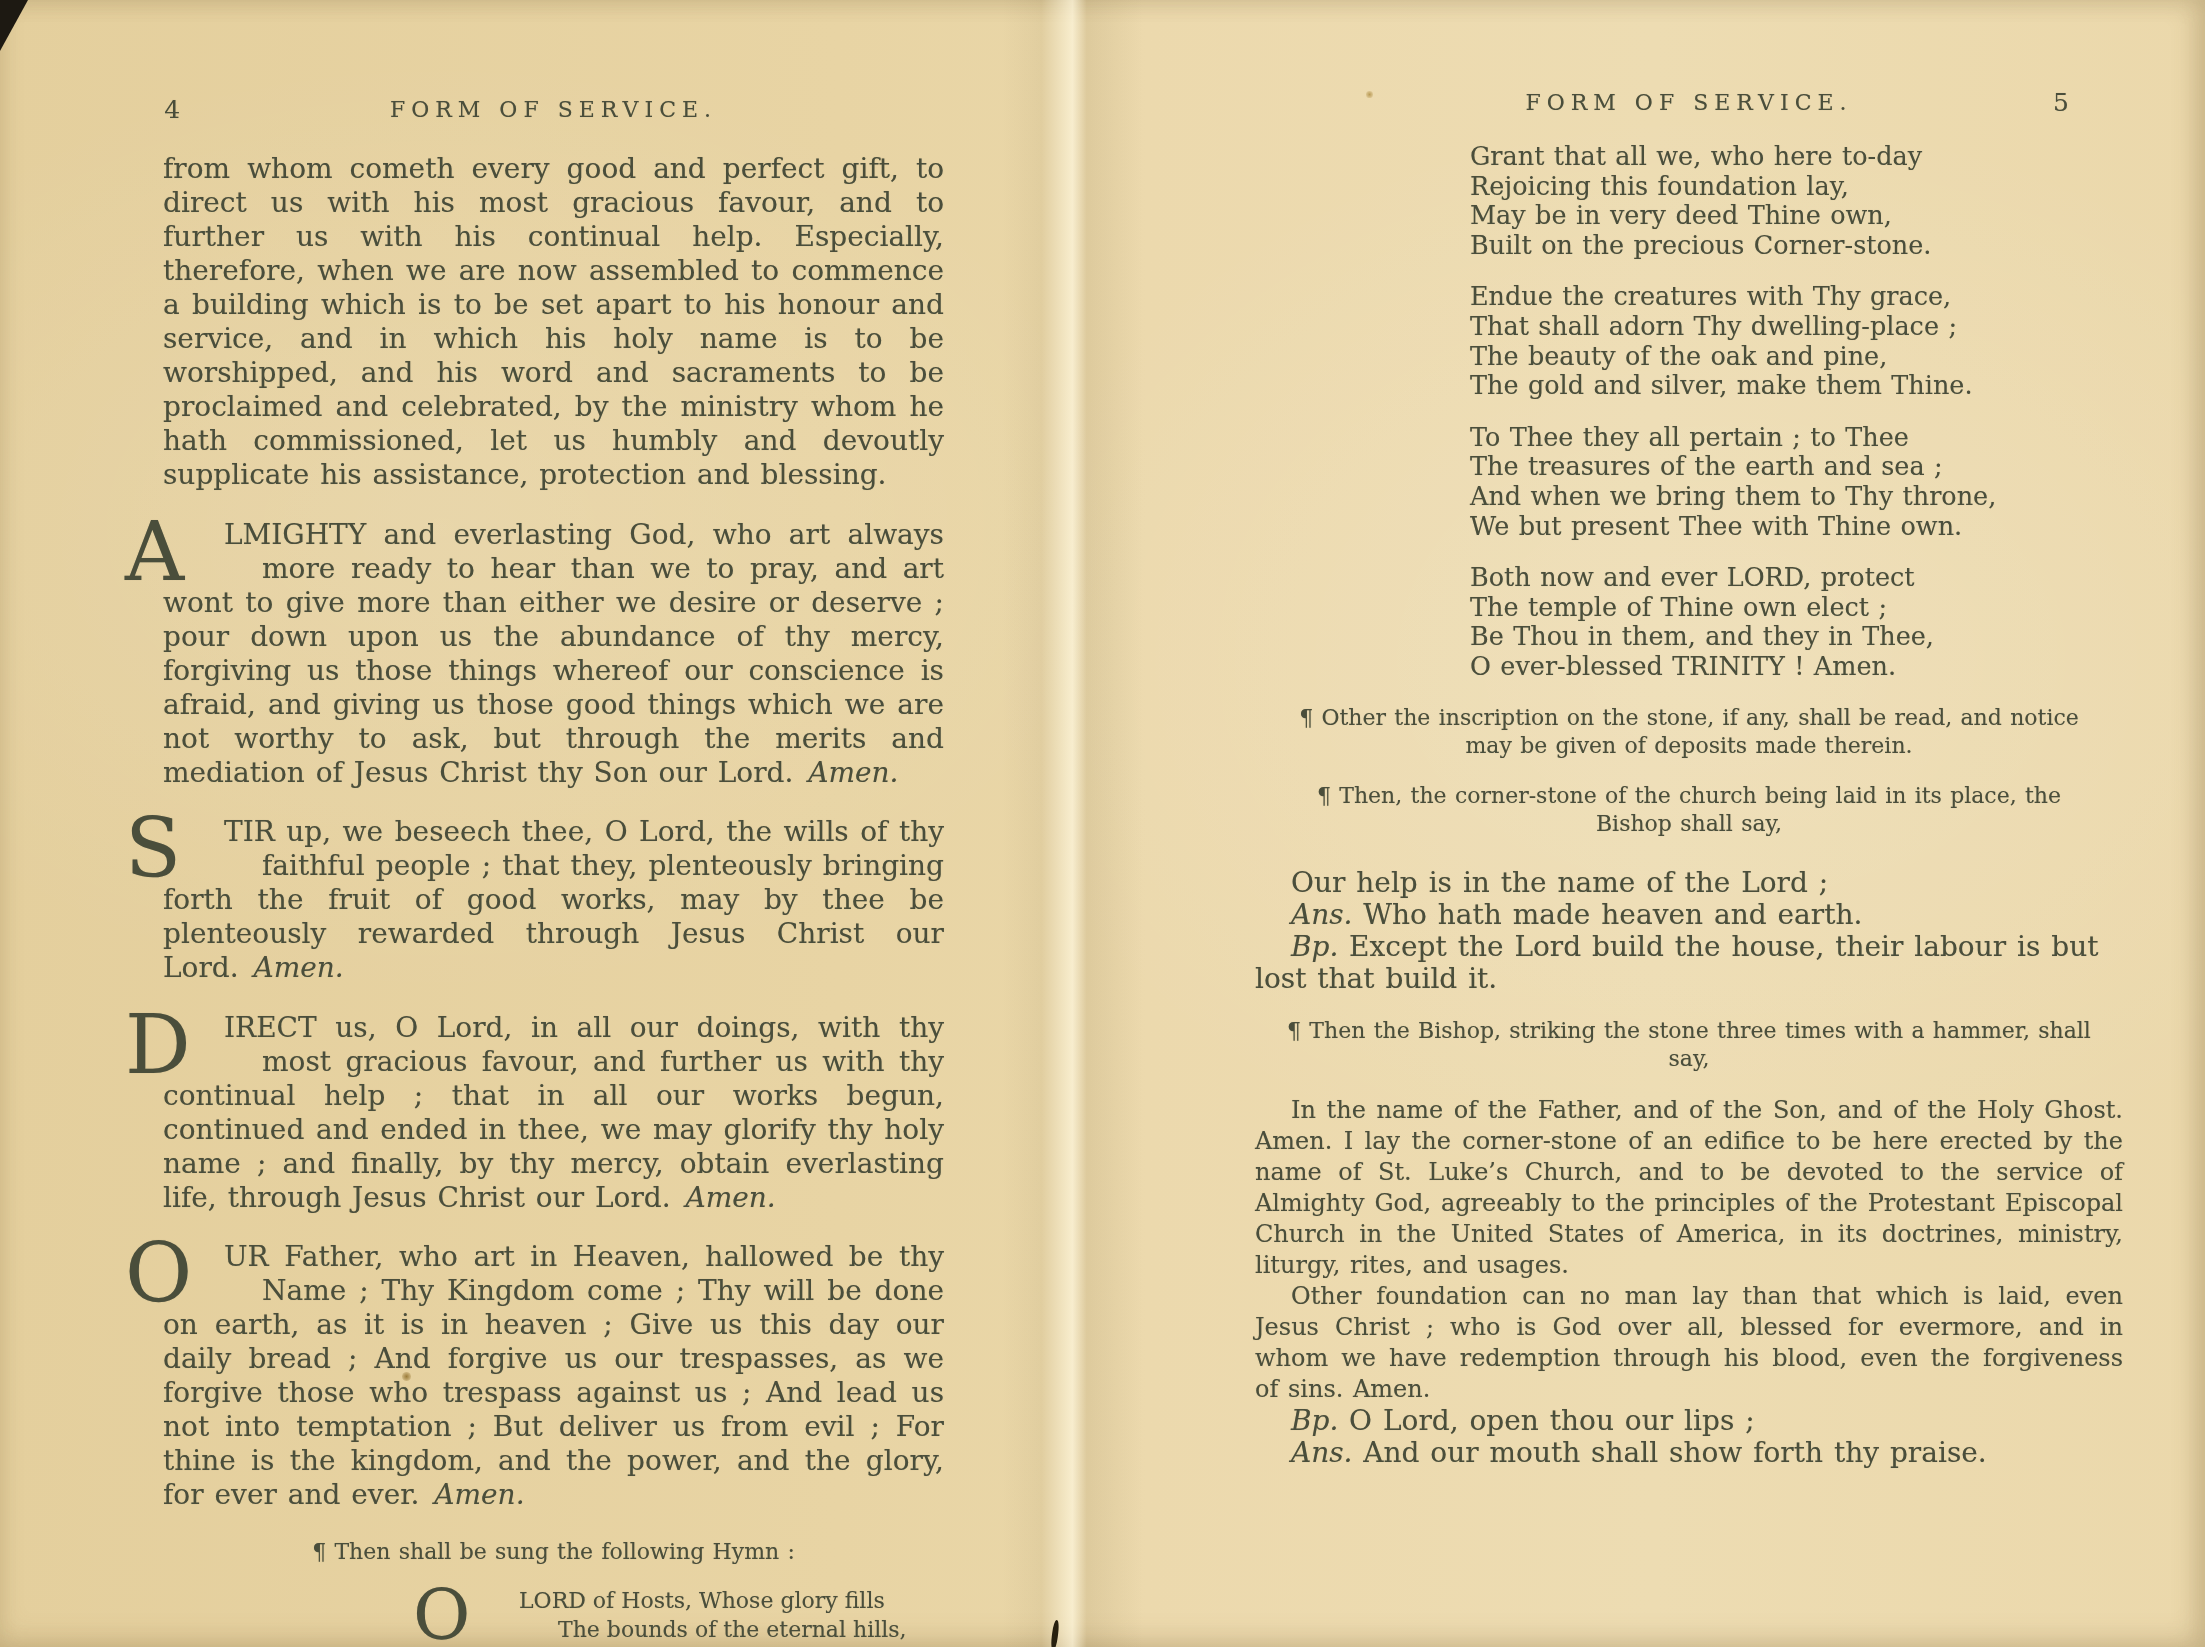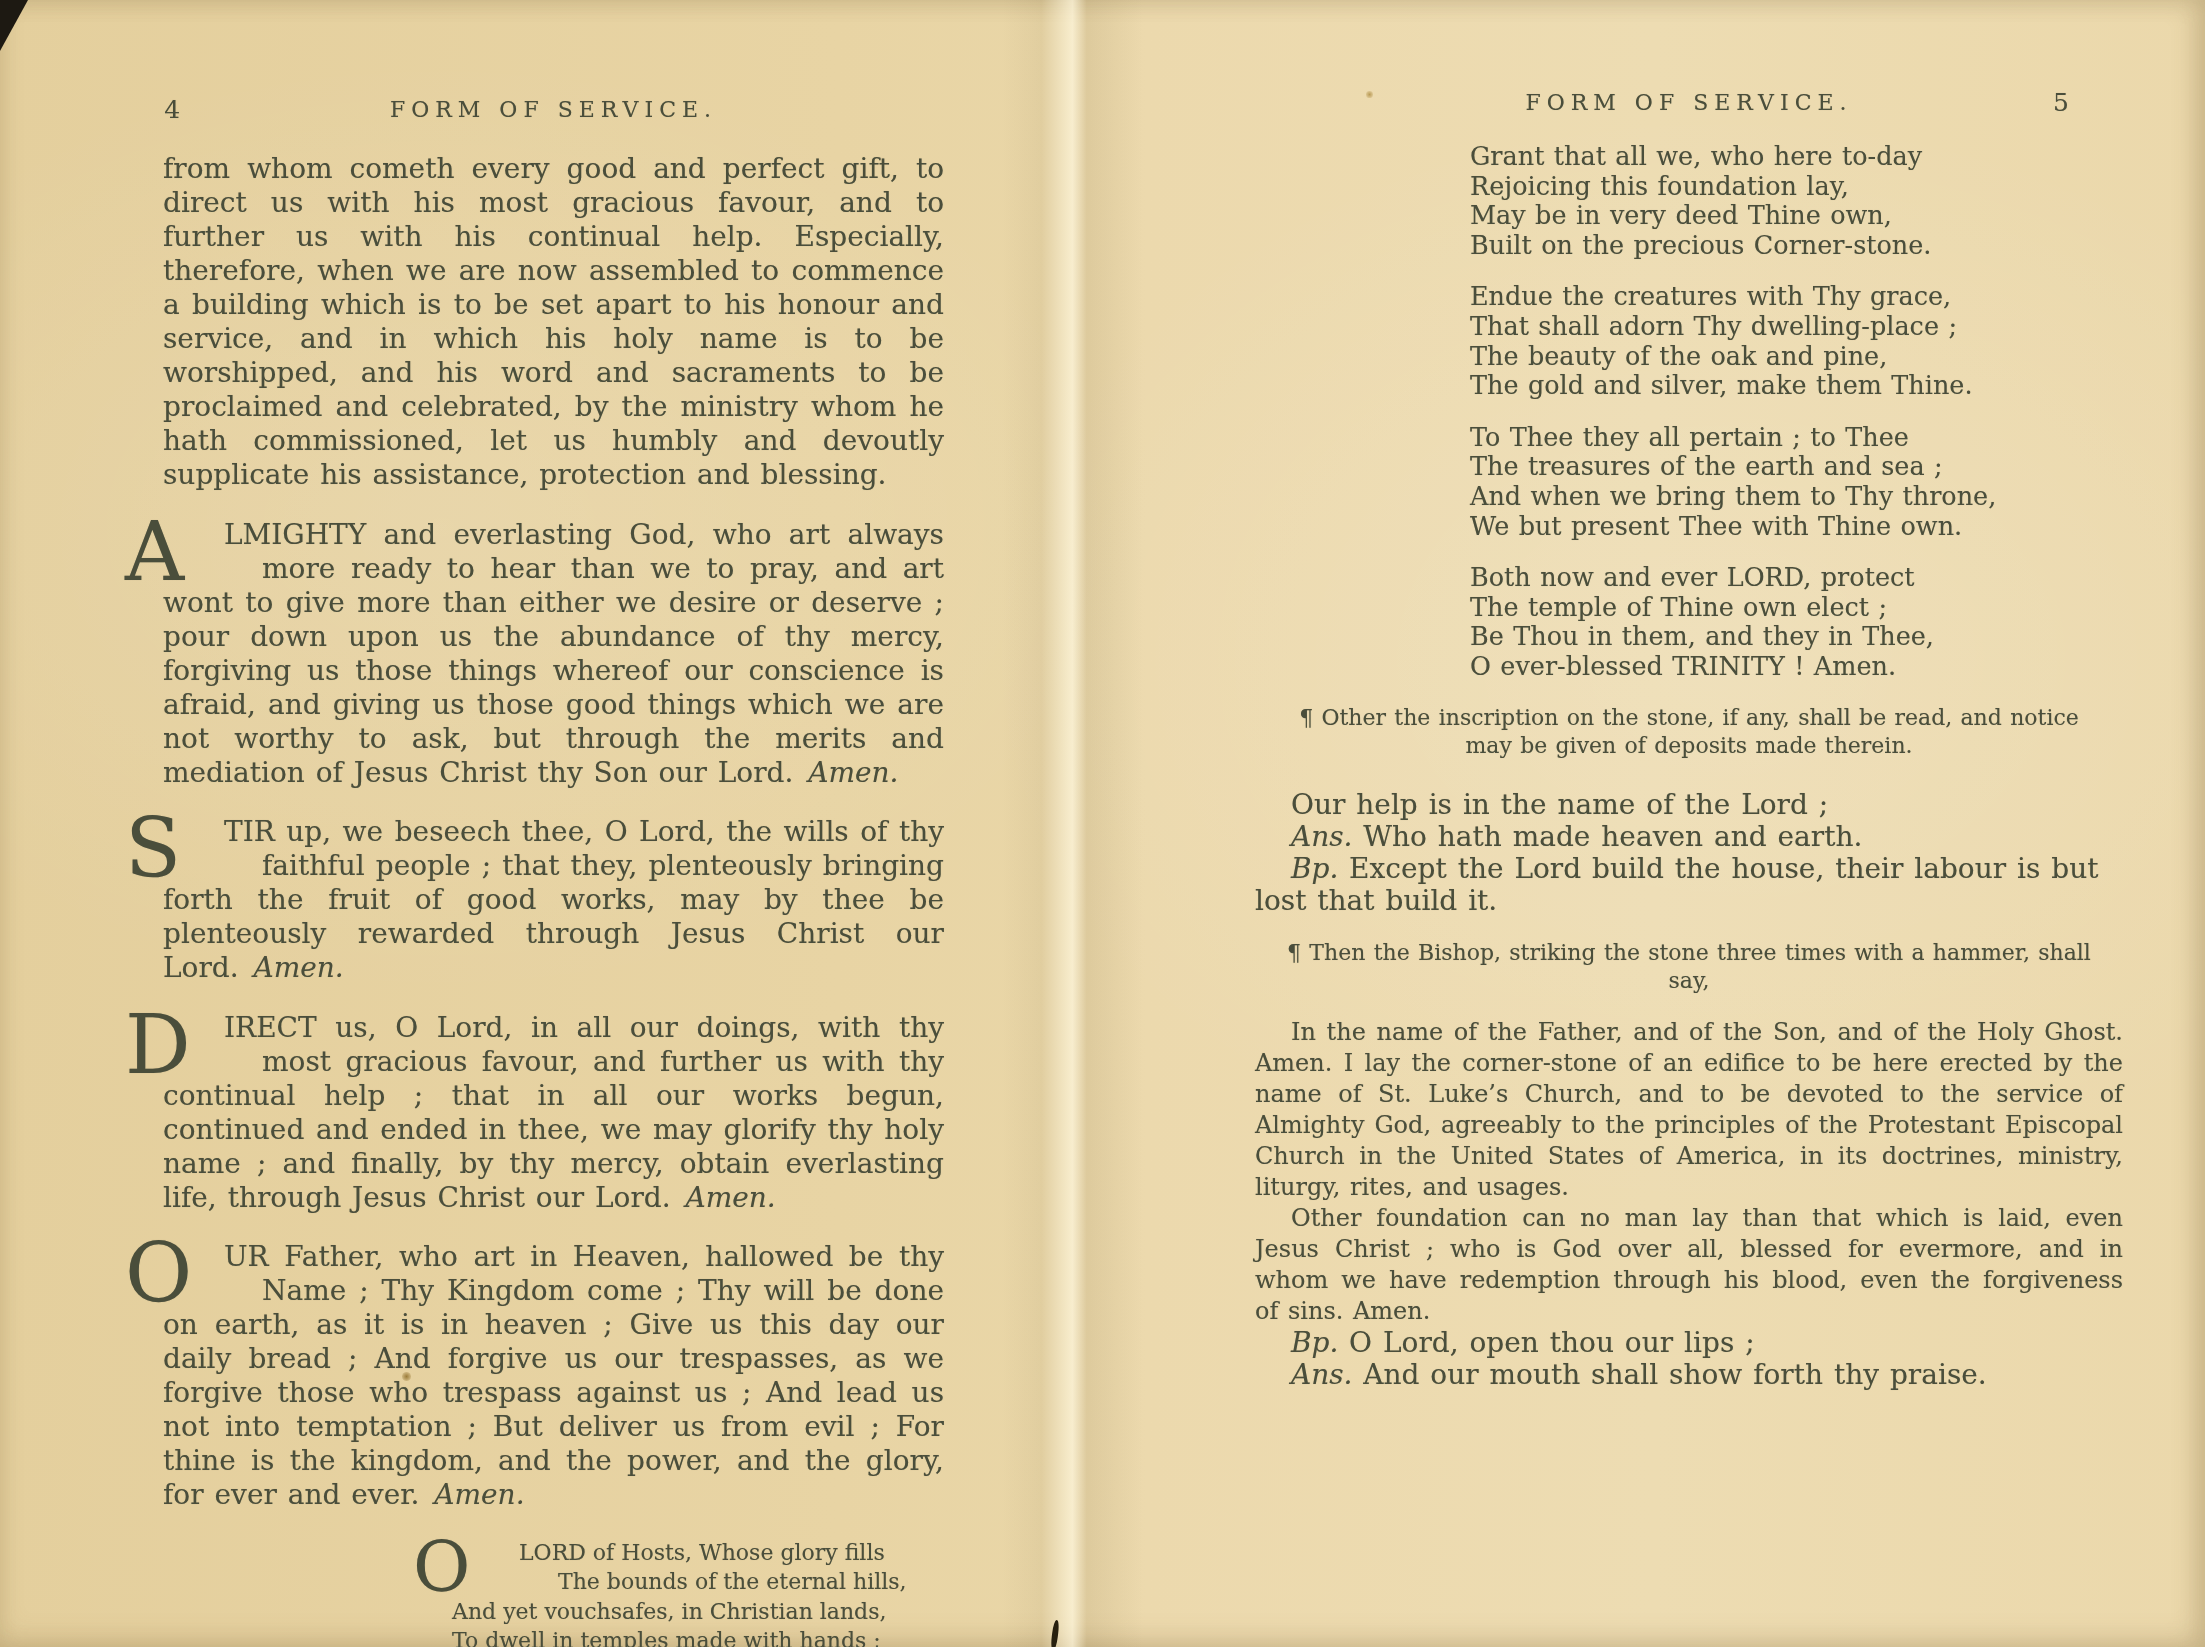--- a/index.html
+++ b/index.html
@@ -87,20 +87,21 @@
     </p>
 
     <p class="body dc">
       <span class="dropcap">D</span><span>IRECT us, O Lord, in all our doings, with thy most gracious favour, and further us with thy continual help ; that in all our works begun, continued and ended in thee, we may glorify thy holy name ; and finally, by thy mercy, obtain everlasting life, through Jesus Christ our Lord.</span><span class="amen">Amen.</span>
     </p>
 
     <p class="body dc">
       <span class="dropcap">O</span><span>UR Father, who art in Heaven, hallowed be thy Name ; Thy Kingdom come ; Thy will be done on earth, as it is in heaven ; Give us this day our daily bread ; And forgive us our trespasses, as we forgive those who trespass against us ; And lead us not into temptation ; But deliver us from evil ; For thine is the kingdom, and the power, and the glory, for ever and ever.</span><span class="amen">Amen.</span>
     </p>
 
+    <p class="rubric">¶  Then shall be sung the following Hymn :</p>
 
     <p class="hymn"><span class="dropcap-h">O</span><span>LORD of Hosts, Whose glory fills
 The bounds of the eternal hills,
 And yet vouchsafes, in Christian lands,
 To dwell in temples made with hands ;</span></p>
   </section>
 
   <section class="col col-right">
     <header class="pg-head">
       <span class="running-head">FORM OF SERVICE.</span>
@@ -118,20 +119,21 @@
     <p class="stanza">To Thee they all pertain ; to Thee
 The treasures of the earth and sea ;
 And when we bring them to Thy throne,
 We but present Thee with Thine own.</p>
     <p class="stanza">Both now and ever LORD, protect
 The temple of Thine own elect ;
 Be Thou in them, and they in Thee,
 O ever-blessed TRINITY !   Amen.</p>
 
     <p class="rubric r-rubric">¶  Other the inscription on the stone, if any, shall be read, and notice may be given of deposits made therein.</p>
+    <p class="rubric r-rubric">¶  Then, the corner-stone of the church being laid in its place, the Bishop shall say,</p>
 
     <div class="versicles">
       <p class="versicle"><span class="speaker"></span><span>Our help is in the name of the Lord ;</span></p>
       <p class="versicle"><span class="speaker">Ans.</span><span>Who hath made heaven and earth.</span></p>
       <p class="versicle"><span class="speaker">Bp.</span><span>Except the Lord build the house, their labour is but lost that build it.</span></p>
     </div>
 
     <p class="rubric r-rubric">¶  Then the Bishop, striking the stone three times with a hammer, shall say,</p>
 
     <p class="decl decl-first">In the name of the Father, and of the Son, and of the Holy Ghost.  Amen.  I lay the corner-stone of an edifice to be here erected by the name of St. Luke’s Church, and to be devoted to the service of Almighty God, agreeably to the principles of the Protestant Episcopal Church in the United States of America, in its doctrines, ministry, liturgy, rites, and usages.</p>

